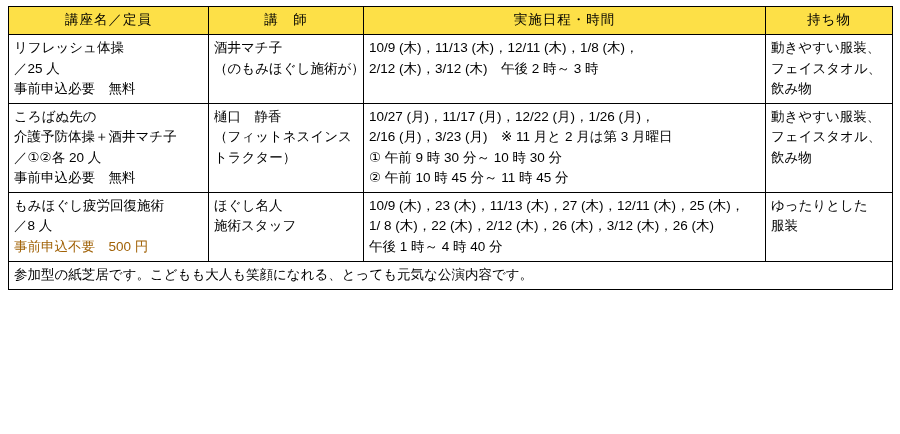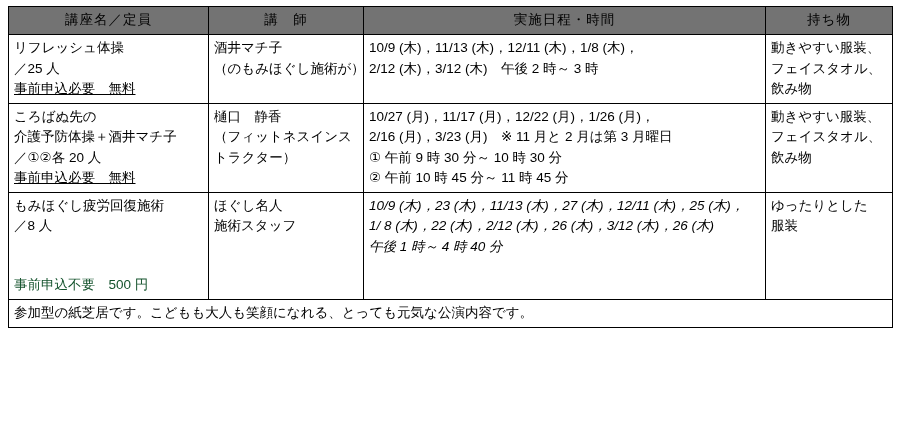--- a/index.html
+++ b/index.html
@@ -27,52 +27,50 @@
   }
   table.schedule td, table.schedule th {
     border: 1px solid #000000;
     vertical-align: top;
     padding: 3px 5px 4px 5px;
     font-size: 13.5px;
     line-height: 1.5;
     font-weight: normal;
   }
   thead th {
-    background: #737373;
+    background: #fde047;
     font-weight: normal;
     padding: 4px 4px 5px 4px;
     letter-spacing: 1px;
     vertical-align: middle;
   }
   col.c-course { width: 200px; }
   col.c-teacher { width: 155px; }
   col.c-sched { width: 402px; }
   col.c-bring { width: 127px; }
 
   .cell-lines div { white-space: nowrap; }
   .note-row td {
     padding: 5px 6px 6px 6px;
     font-size: 13.5px;
   }
   .fee-free {
     letter-spacing: 0px;
-    text-decoration: underline;
   }
   .fee-paid {
-    color: #14532d;
-    margin-top: 38px;
+    color: #a16207;
   }
   .dash-cell {
     text-align: center;
     vertical-align: middle;
   }
   .center-v {
     vertical-align: middle;
   }
-  .tight { line-height: 1.45; font-style: italic; }
+  .tight { line-height: 1.45; }
 </style>
 </head>
 <body>
 
 <div class="sheet">
   <table class="schedule">
     <colgroup>
       <col class="c-course">
       <col class="c-teacher">
       <col class="c-sched">

